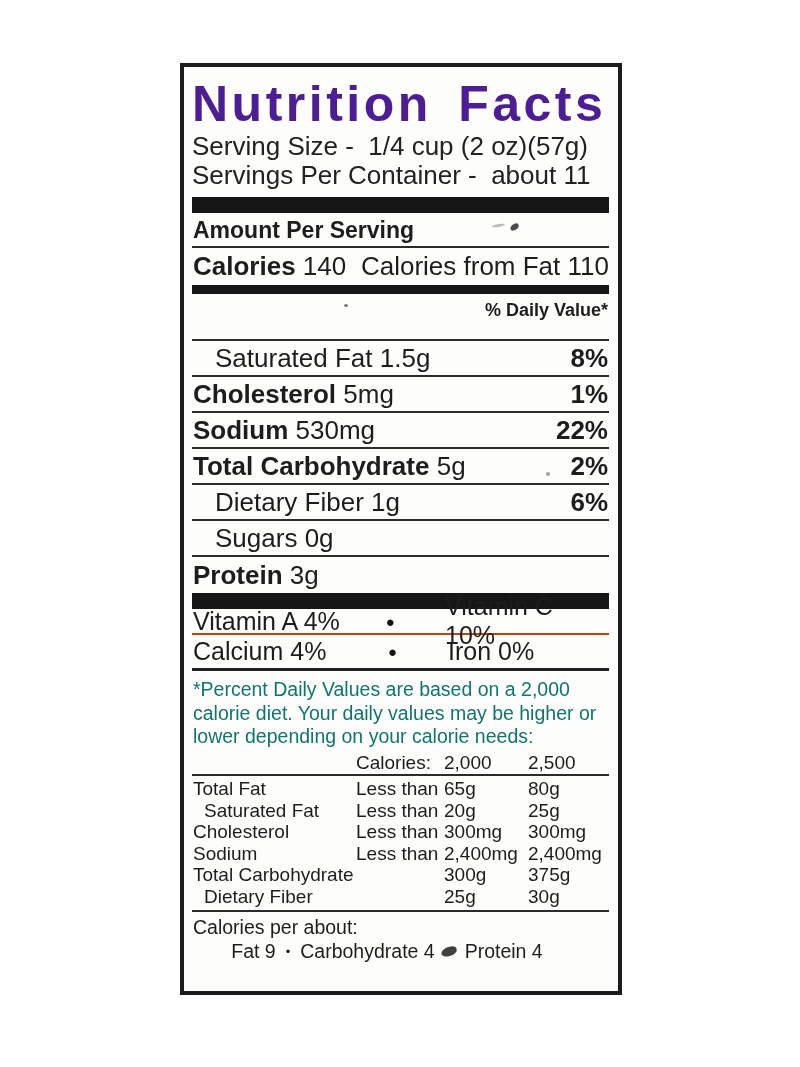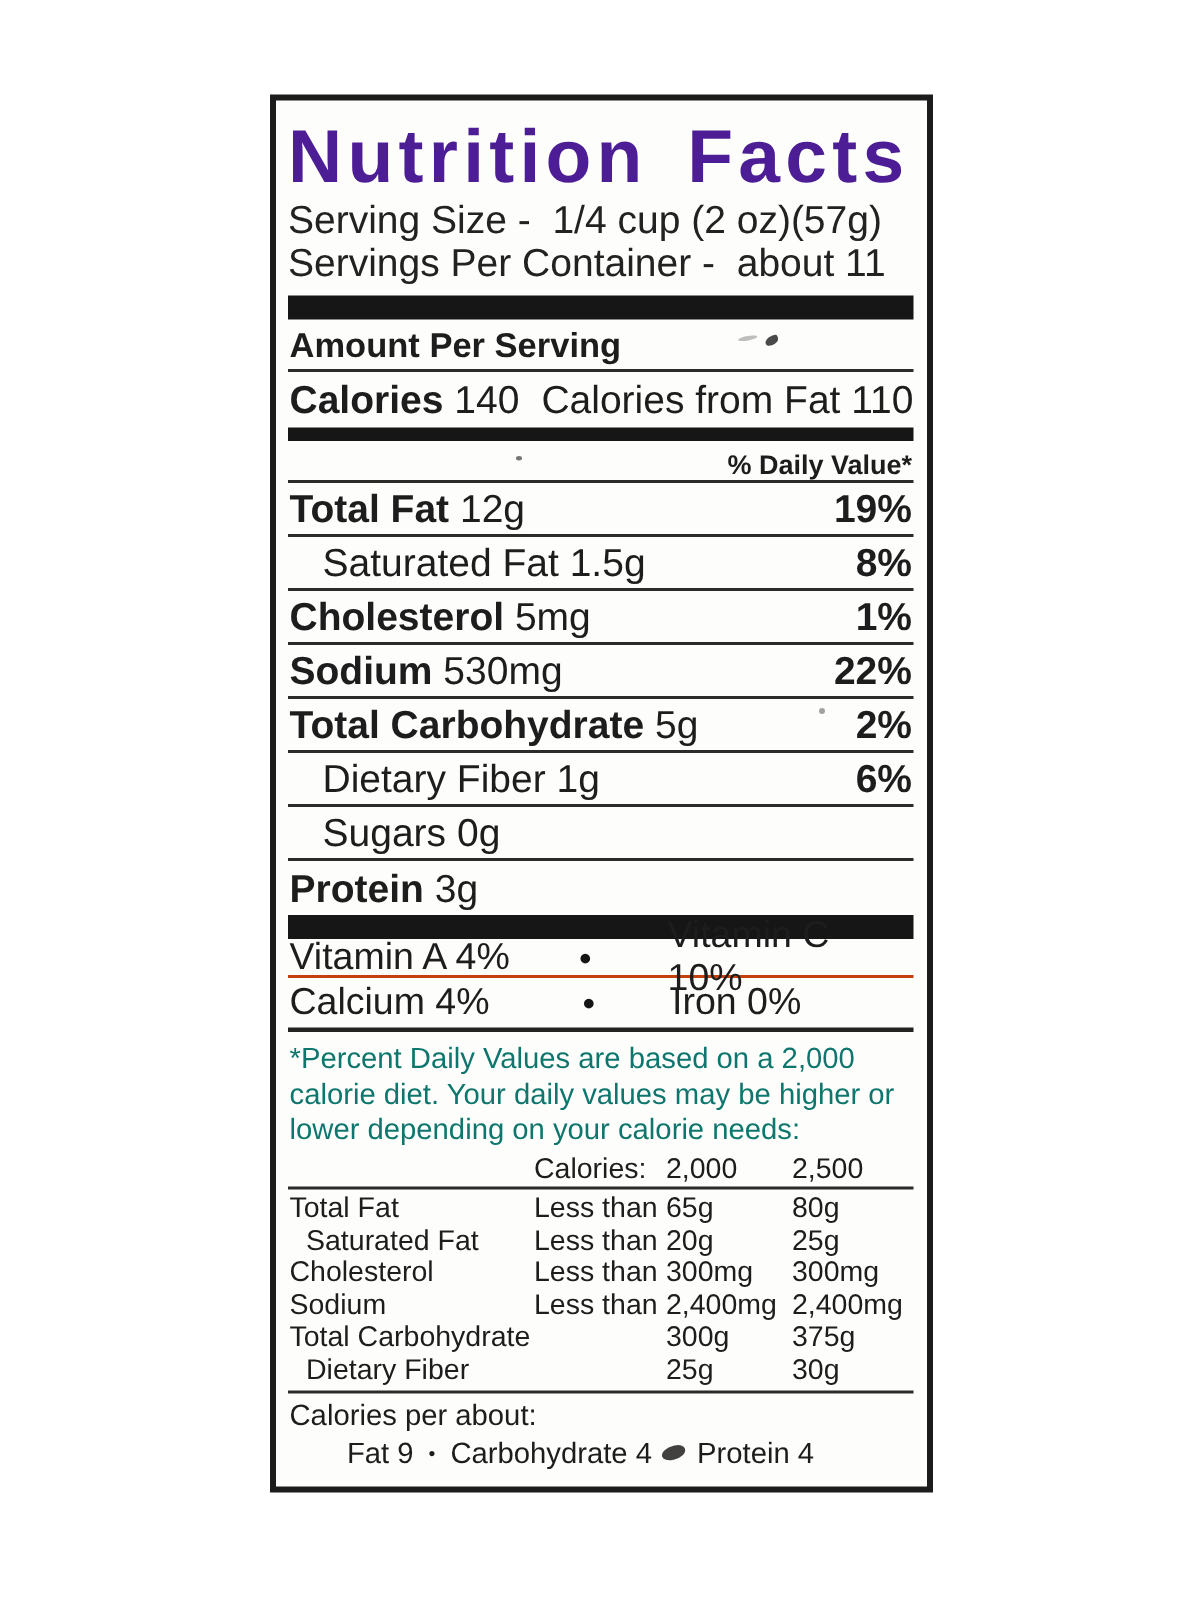--- a/index.html
+++ b/index.html
@@ -33,21 +33,21 @@
   .aps {
     font-size: 23px; font-weight: bold; line-height: 23px;
     padding: 6px 0 4px 1px; border-bottom: 2px solid #2b2b2b;
   }
   .calrow {
     display: flex; justify-content: space-between; align-items: baseline;
     font-size: 26px; line-height: 28px; padding: 4px 0 5px 1px;
   }
   .dvh {
     text-align: right; font-size: 18px; font-weight: bold;
-    line-height: 20px; padding: 6px 1px 0 0;
+    line-height: 20px; padding: 6px 1px 19px 0;
     border-bottom: 2px solid #2b2b2b;
   }
   .nrow {
     display: flex; justify-content: space-between; align-items: center;
     height: 36px; font-size: 26px; border-bottom: 2px solid #2b2b2b;
     padding: 0 1px;
   }
   .nrow.last { border-bottom: none; }
   .nrow .b { font-weight: bold; }
   .nrow.sub { padding-left: 23px; }
@@ -97,24 +97,20 @@
 
     <div class="calrow">
       <span><b>Calories</b> <span>140</span></span>
       <span><span>Calories from Fat</span> <span>110</span></span>
     </div>
 
     <div class="bar bar-sm"></div>
 
     <div class="dvh">% Daily Value*</div>
 
-    <div class="nrow">
-      <span><span class="b">Total Fat</span> <span>12g</span></span>
-      <span class="ndv">19%</span>
-    </div>
     <div class="nrow sub">
       <span><span>Saturated Fat</span> <span>1.5g</span></span>
       <span class="ndv">8%</span>
     </div>
     <div class="nrow">
       <span><span class="b">Cholesterol</span> <span>5mg</span></span>
       <span class="ndv">1%</span>
     </div>
     <div class="nrow">
       <span><span class="b">Sodium</span> <span>530mg</span></span>

